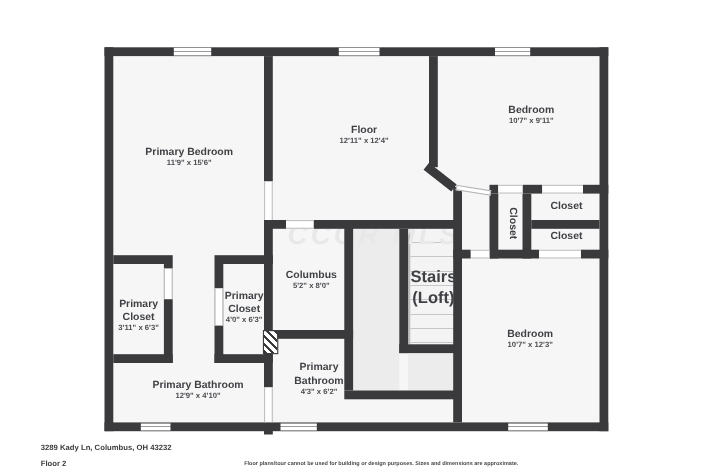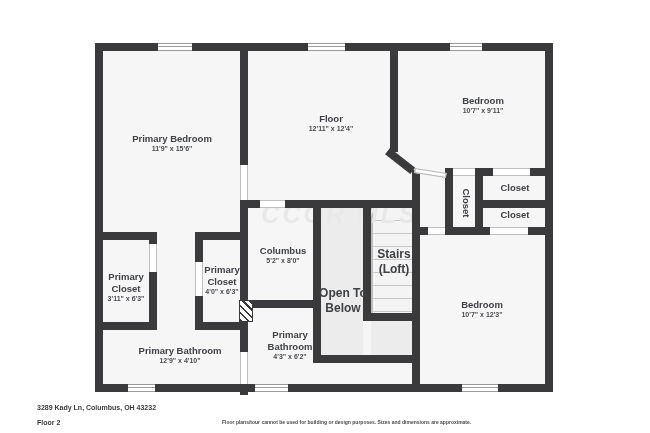--- a/index.html
+++ b/index.html
@@ -31,21 +31,21 @@
   .win{position:absolute;z-index:6;height:8px;
     background:linear-gradient(to bottom,#9a9a9a 0 1px,#ffffff 1px 3px,#9a9a9a 3px 4px,#ffffff 4px 7px,#9a9a9a 7px 8px);}
   .hatch{position:absolute;z-index:6;background:repeating-linear-gradient(45deg,#3a3a3c 0 2px,#ffffff 2px 5px);border:1px solid #3a3a3c;box-sizing:border-box;}
   .room-label{
     position:absolute;z-index:7;transform:translate(-50%,-50%);
     text-align:center;color:#3f4145;line-height:1.25;white-space:nowrap;
   }
   .room-label .nm{font-size:9.5px;font-weight:700;}
   .room-label .dm{font-size:7px;font-weight:700;color:#4a4c50;}
   .room-label.wrap{white-space:normal;}
-  .room-label.small .nm{font-size:12px;}
+  .room-label.small .nm{font-size:15px;}
   .rot{transform:translate(-50%,-50%) rotate(90deg);}
   .footer-addr{position:absolute;left:37px;top:404px;font-size:7px;font-weight:700;color:#3c3c3c;}
   .footer-floor{position:absolute;left:37px;top:419px;font-size:7px;font-weight:700;color:#3c3c3c;}
   .footer-disc{position:absolute;left:222px;top:419px;font-size:5px;font-weight:600;color:#4a4a4a;}
 </style>
 </head>
 <body>
 
 <div class="canvas">
   <div class="plan">
@@ -133,23 +133,20 @@
       <div class="nm">Closet</div>
     </div>
     <div class="room-label" style="left:188px;top:212px;">
       <div class="nm">Columbus</div>
       <div class="dm">5'2" x 8'0"</div>
     </div>
     <div class="room-label small" style="left:299px;top:219px;">
       <div class="nm">Stairs</div>
       <div class="nm">(Loft)</div>
     </div>
-    <div class="room-label wrap small" style="left:248px;top:258px;width:52px;">
-      <div class="nm">Open To Below</div>
-    </div>
     <div class="room-label wrap" style="left:31px;top:244px;width:50px;">
       <div class="nm">Primary Closet</div>
       <div class="dm">3'11" x 6'3"</div>
     </div>
     <div class="room-label wrap" style="left:127px;top:237px;width:50px;">
       <div class="nm">Primary Closet</div>
       <div class="dm">4'0" x 6'3"</div>
     </div>
     <div class="room-label" style="left:85px;top:312px;">
       <div class="nm">Primary Bathroom</div>

